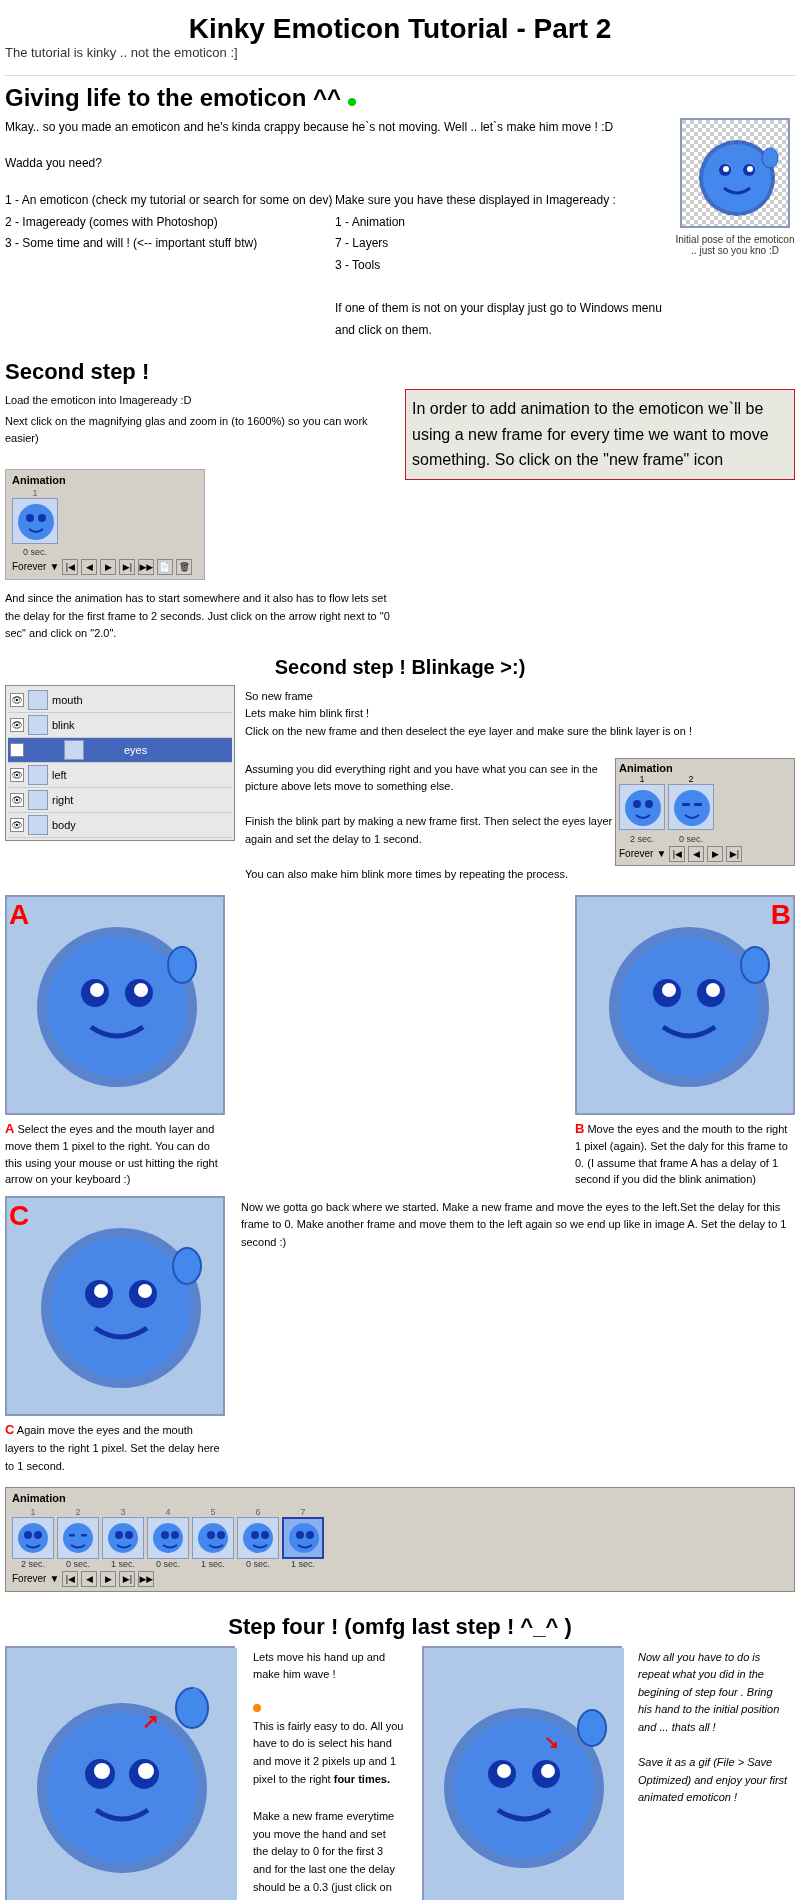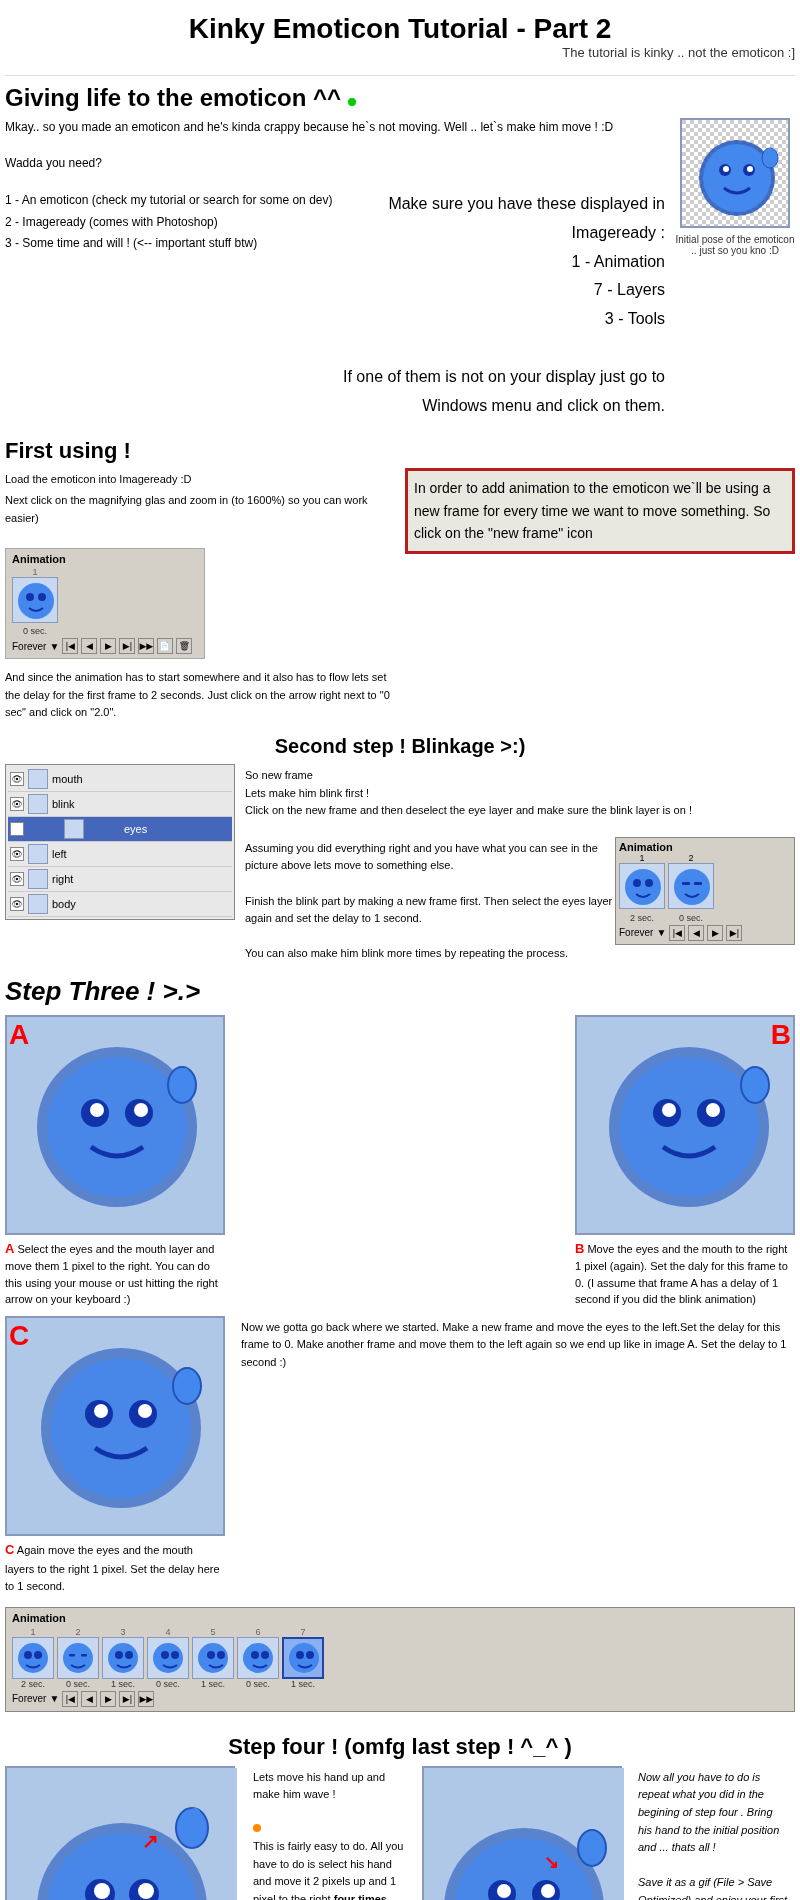--- a/index.html
+++ b/index.html
@@ -16,21 +16,21 @@
       padding: 10px 15px;
     }
     .main-title {
       font-size: 28px;
       font-weight: bold;
       text-align: center;
       margin-top: 8px;
       font-family: Arial, sans-serif;
     }
     .subtitle {
-      text-align: right;
+      text-align: left;
       font-size: 13px;
       margin-bottom: 10px;
       color: #333;
     }
     .section-heading {
       font-size: 24px;
       font-weight: bold;
       margin: 8px 0 6px 0;
     }
     .intro-row {
@@ -62,21 +62,21 @@
       font-size: 10px;
       color: #333;
       text-align: center;
       margin-top: 3px;
     }
     .requirements-row {
       display: flex;
       margin-bottom: 10px;
     }
     .req-left { flex: 1; font-size: 12px; line-height: 1.8; }
-    .req-right { flex: 1; font-size: 16px; line-height: 1.8; text-align: right; }
+    .req-right { flex: 1; font-size: 12px; line-height: 1.8; }
     .step-heading {
       font-size: 22px;
       font-weight: bold;
       margin: 8px 0 4px 0;
     }
     .step-sub-heading {
       font-size: 20px;
       font-weight: bold;
       text-align: center;
       margin: 10px 0 6px 0;
@@ -381,21 +381,21 @@
 
           <ellipse cx="88" cy="38" rx="8" ry="10" fill="#4488ee" stroke="#2255bb" stroke-width="1"></ellipse>
           <ellipse cx="88" cy="32" rx="3" ry="4" fill="#4488ee"></ellipse>
         </svg>
       </div>
       <div class="caption">Initial pose of the emoticon<br>.. just so you kno :D</div>
     </div>
   </div>
 
   <div class="step-heading">
-    <span>First using !</span>
+    <span>Second step !</span>
   </div>
 
   <div class="two-col">
     <div class="col-left">
       <p class="step-desc">Load the emoticon into Imageready :D</p>
       <p class="step-desc">Next click on the magnifying glas and zoom in (to 1600%) so you can work easier)</p>
       <br>
       
       <div class="anim-panel" style="width:200px;">
         <div class="anim-panel-title">Animation</div>
@@ -421,21 +421,21 @@
           <div class="ctrl-btn">▶</div>
           <div class="ctrl-btn">▶|</div>
           <div class="ctrl-btn">▶▶</div>
           <div class="ctrl-btn">📄</div>
           <div class="ctrl-btn">🗑</div>
         </div>
       </div>
       <p class="step-desc" style="margin-top:6px;">And since the animation has to start somewhere and it also has to flow lets set the delay for the first frame to 2 seconds. Just click on the arrow right next to "0 sec" and click on "2.0".</p>
     </div>
     <div class="col-right">
-      <div style="background:#e8e8e0; border:3px solid #b91c1c; padding:6px; font-size:14px; line-height:1.6;">
+      <div style="background:#e8e8e0; border:1px solid #b91c1c; padding:6px; font-size:16px; line-height:1.6;">
         <span>In order to add animation to the emoticon we`ll be using a new frame for every time we want to move something. So click on the "new frame" icon</span>
       </div>
     </div>
   </div>
 
   <div class="step-sub-heading">
     <span>Second step ! Blinkage &gt;:)</span>
   </div>
 
   <div class="two-col">
@@ -513,23 +513,20 @@
           <div class="ctrl-btn">|◀</div>
           <div class="ctrl-btn">◀</div>
           <div class="ctrl-btn">▶</div>
           <div class="ctrl-btn">▶|</div>
         </div>
       </div>
       <p class="step-desc">Assuming you did everything right and you have what you can see in the picture above lets move to something else.<br><br>Finish the blink part by making a new frame first. Then select the eyes layer again and set the delay to 1 second.<br><br>You can also make him blink more times by repeating the process.</p>
     </div>
   </div>
 
-  <div style="margin: 10px 0 6px 0;">
-    <span class="step3-label">Step Three ! &gt;.&gt;</span>
-  </div>
 
   <div class="big-emoticon-row">
 
     <div style="position:relative;">
       <div class="big-emoticon">
         <svg width="220" height="220" viewBox="0 0 220 220">
           <rect width="220" height="220" fill="#b0c8e8"></rect>
           <circle cx="110" cy="110" r="80" fill="#2255bb" opacity="0.6"></circle>
           <circle cx="110" cy="110" r="70" fill="#4488ee" opacity="0.8"></circle>
           <circle cx="88" cy="96" r="14" fill="#1133aa"></circle>

